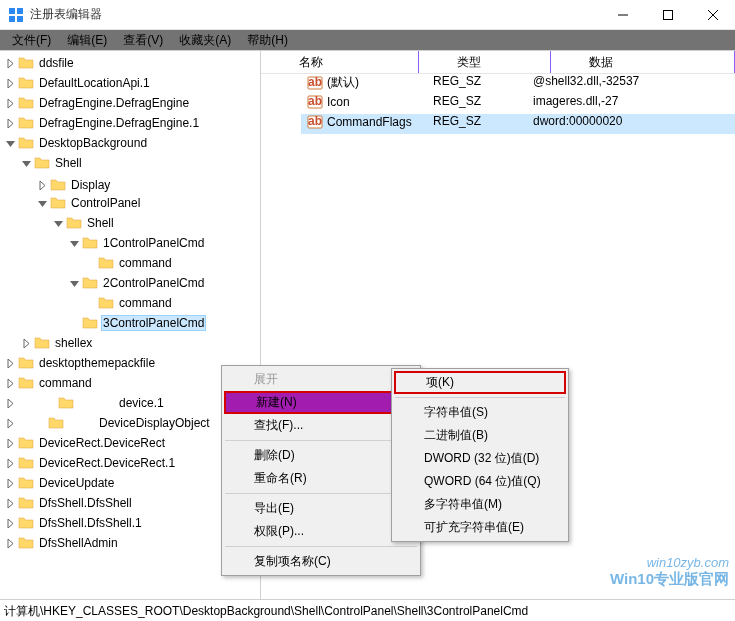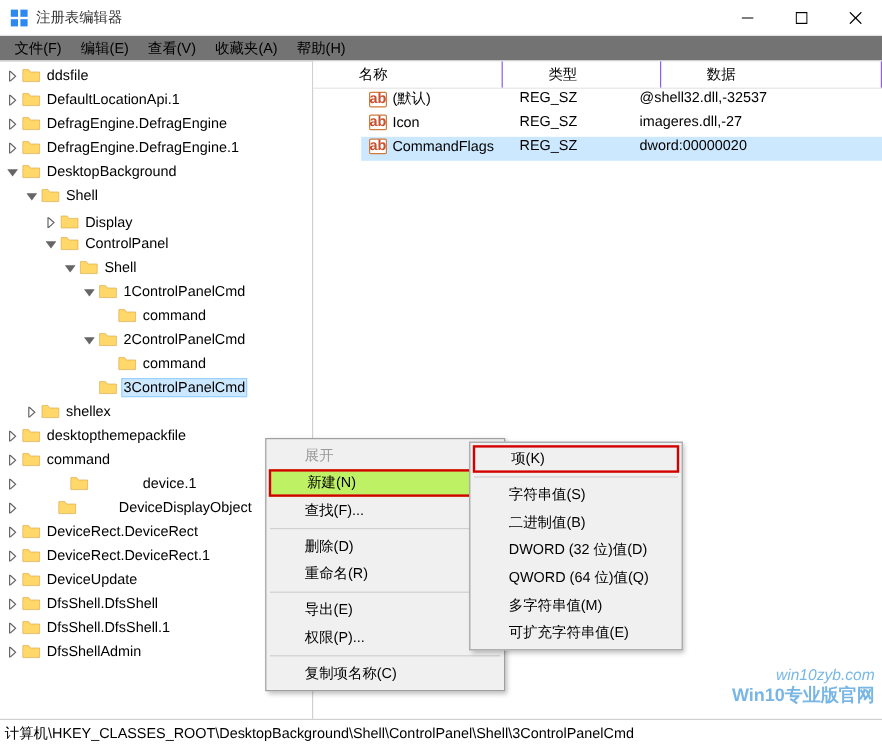--- a/index.html
+++ b/index.html
@@ -37,21 +37,21 @@
 .list-body .row.selected { background: #cce8ff; }
 .list-body .cell { padding-left: 6px; overflow: hidden; white-space: nowrap; }
 .cell.col-name { display: flex; align-items: center; }
 .str-icon { width: 16px; height: 16px; margin-right: 4px; flex-shrink: 0; }
 
 .statusbar { height: 22px; border-top: 1px solid #d0d0d0; padding-left: 4px; line-height: 22px; white-space: nowrap; overflow: hidden; }
 
 .ctxmenu { position: absolute; background: #f0f0f0; border: 1px solid #a0a0a0; box-shadow: 2px 2px 4px rgba(0,0,0,0.25); padding: 2px; z-index: 100; }
 .ctxmenu .citem { height: 23px; display: flex; align-items: center; padding: 0 30px 0 30px; position: relative; cursor: default; white-space: nowrap; }
 .ctxmenu .citem.disabled { color: #999; }
-.ctxmenu .citem.highlighted { background: #bef264; }
+.ctxmenu .citem.highlighted { background: #a21caf; }
 .ctxmenu .csep { height: 1px; background: #d0d0d0; margin: 3px 1px; }
 .ctxmenu .arrow { position: absolute; right: 8px; }
 .boxed { border: 2px solid #d40000; }
 
 .watermark { position: absolute; right: 6px; bottom: 26px; width: 150px; height: 40px; opacity: 0.6; pointer-events: none; }
 .watermark .l1 { color: #1d86d4; font-size: 13px; font-style: italic; text-align: right; }
 .watermark .l2 { color: #1d86d4; font-size: 15px; font-weight: bold; text-align: right; }
 </style>
 </head>
 <body>

